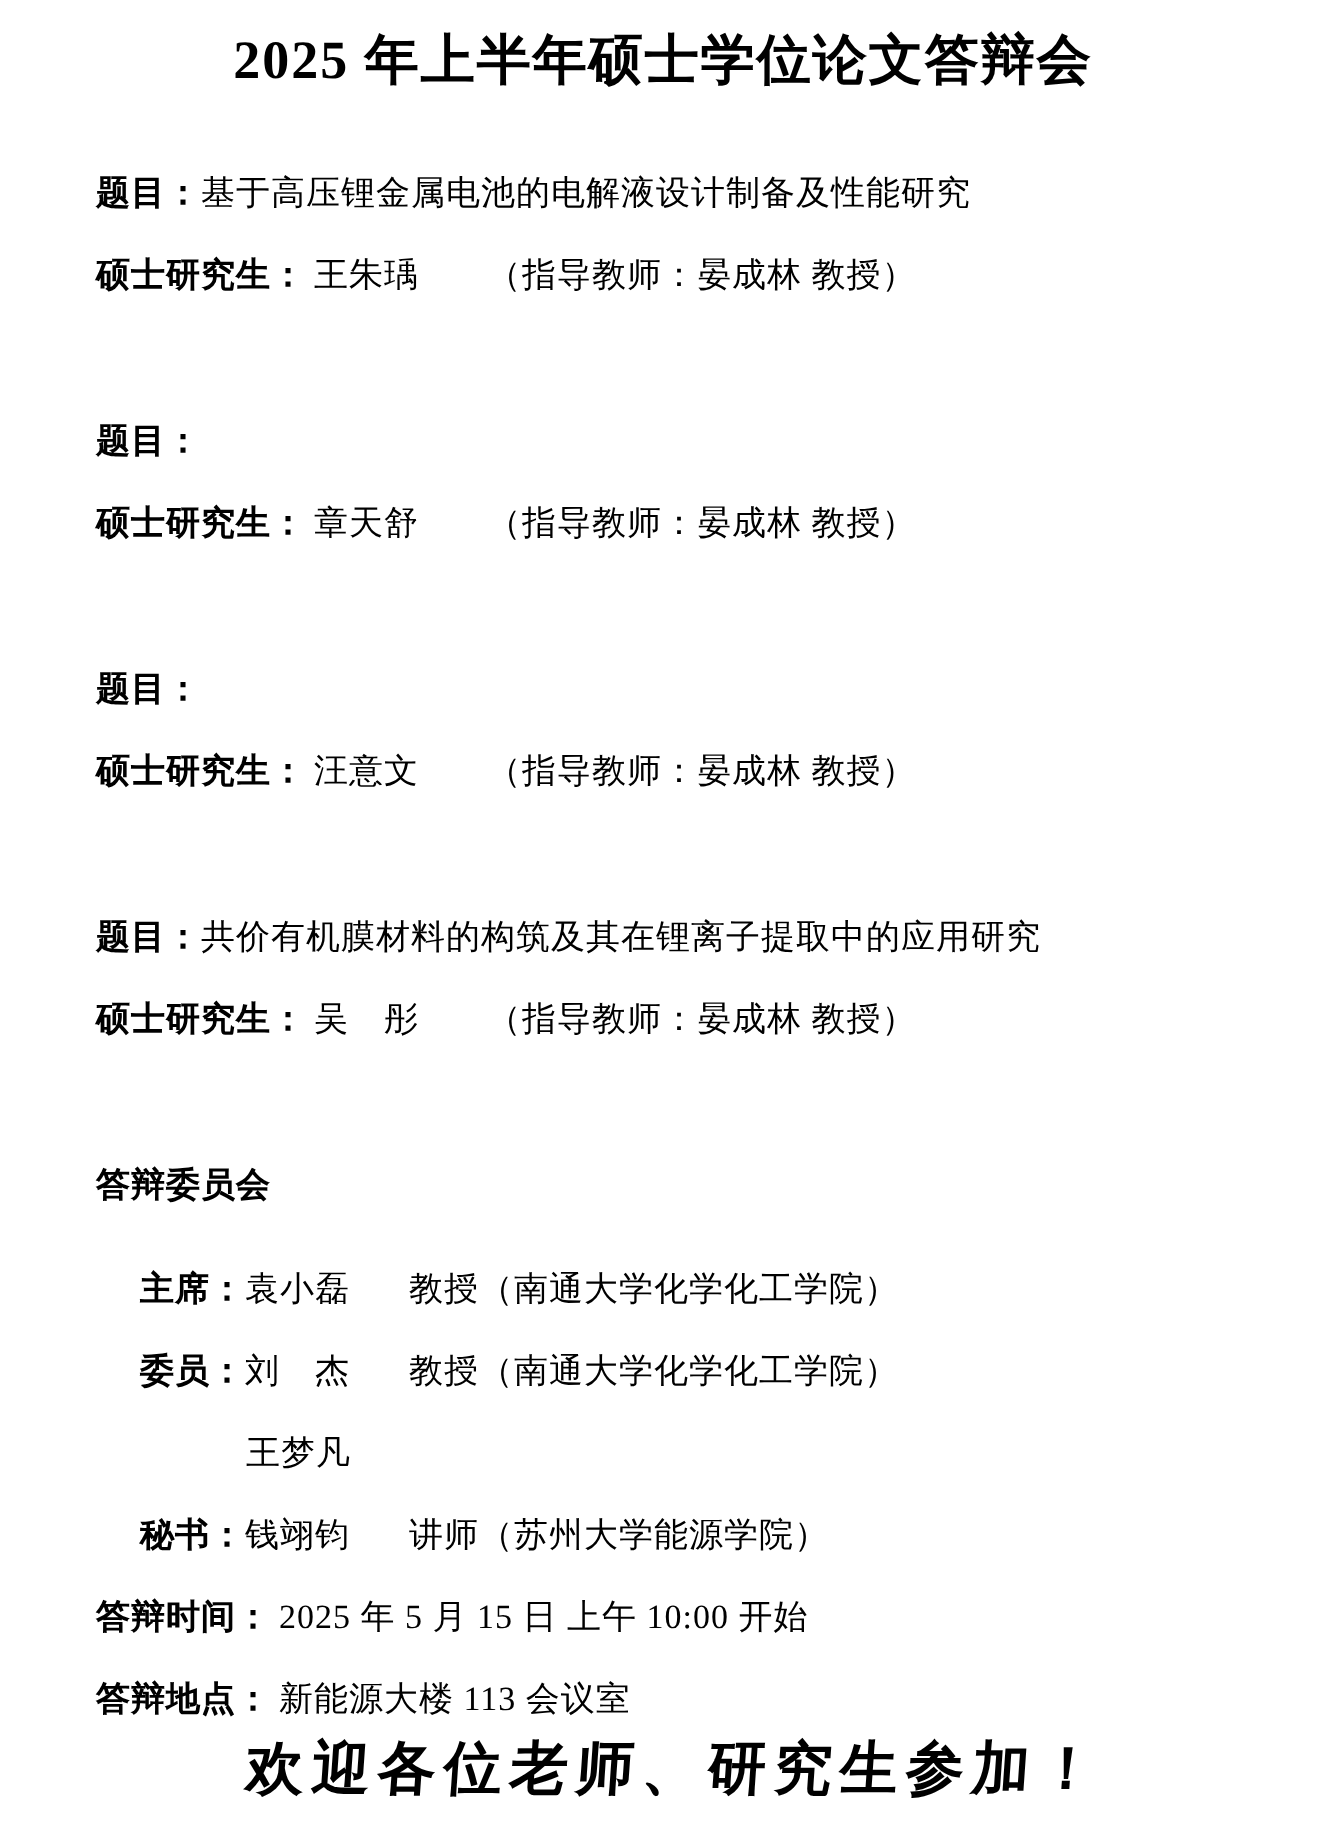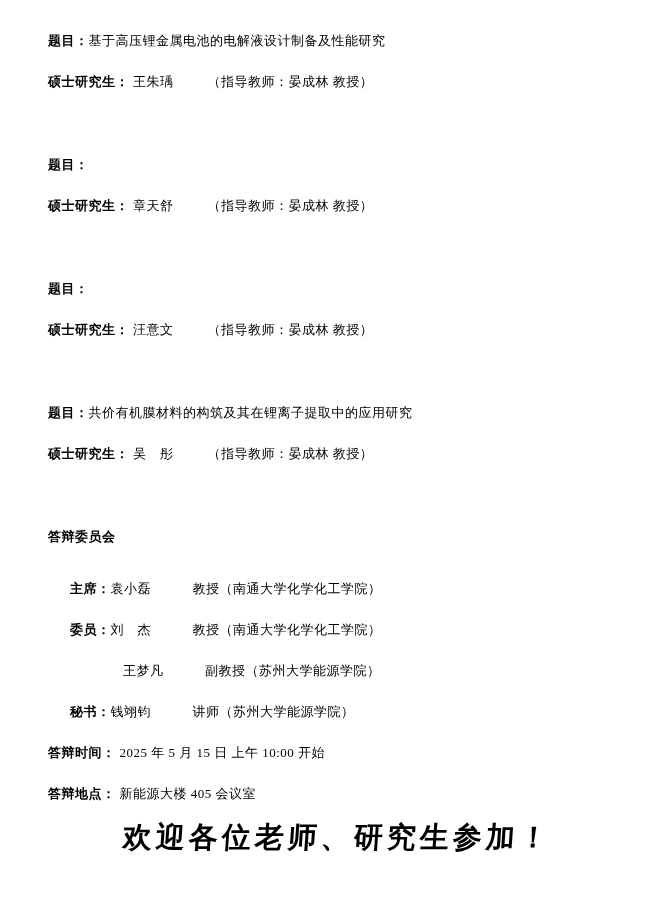--- a/index.html
+++ b/index.html
@@ -25,22 +25,22 @@
     line-height: 34px;
     letter-spacing: 1px;
     font-family: "Liberation Serif", "DejaVu Serif", serif;
   }
   .content {
     padding: 20px 36px 0 48px;
   }
   .line {
     height: 41px;
     display: flex;
-    align-items: center;
-    font-size: 13px;
+    align-items: flex-end;
+    font-size: 17px;
     letter-spacing: 0.5px;
     white-space: nowrap;
   }
   .label {
     font-weight: bold;
     font-family: "Liberation Sans", "DejaVu Sans", sans-serif;
     letter-spacing: 0.5px;
   }
   .entry {
     margin-bottom: 42px;
@@ -79,20 +79,21 @@
     letter-spacing: 4px;
     font-family: cursive;
     transform: skewX(-4deg);
   }
 </style>
 </head>
 <body>
 
 <div class="page">
 
+  <div class="doc-title">2025 年上半年硕士学位论文答辩会</div>
 
   <div class="content">
 
     <div class="entry">
       <div class="line">
         <span class="label">题目：</span>
         <span>基于高压锂金属电池的电解液设计制备及性能研究</span>
       </div>
       <div class="line">
         <span class="label">硕士研究生：</span>
@@ -147,36 +148,35 @@
       </div>
 
       <div class="line indent-1">
         <span class="label">委员：</span>
         <span class="person-name">刘　杰</span>
         <span>教授（南通大学化学化工学院）</span>
       </div>
 
       <div class="line indent-name">
         <span class="person-name">王梦凡</span>
-        <span>副教授（苏州大学能源学院）</span>
       </div>
 
       <div class="line indent-1">
         <span class="label">秘书：</span>
         <span class="person-name">钱翊钧</span>
         <span>讲师（苏州大学能源学院）</span>
       </div>
 
       <div class="line">
         <span class="label">答辩时间：</span>
         <span class="sched-value">2025 年 5 月 15 日 上午 10:00 开始</span>
       </div>
 
       <div class="line">
         <span class="label">答辩地点：</span>
-        <span class="sched-value">新能源大楼 405 会议室</span>
+        <span class="sched-value">新能源大楼 113 会议室</span>
       </div>
     </div>
 
     <div class="footer-banner">欢迎各位老师、研究生参加！</div>
 
   </div>
 </div>
 
 </body></html>

